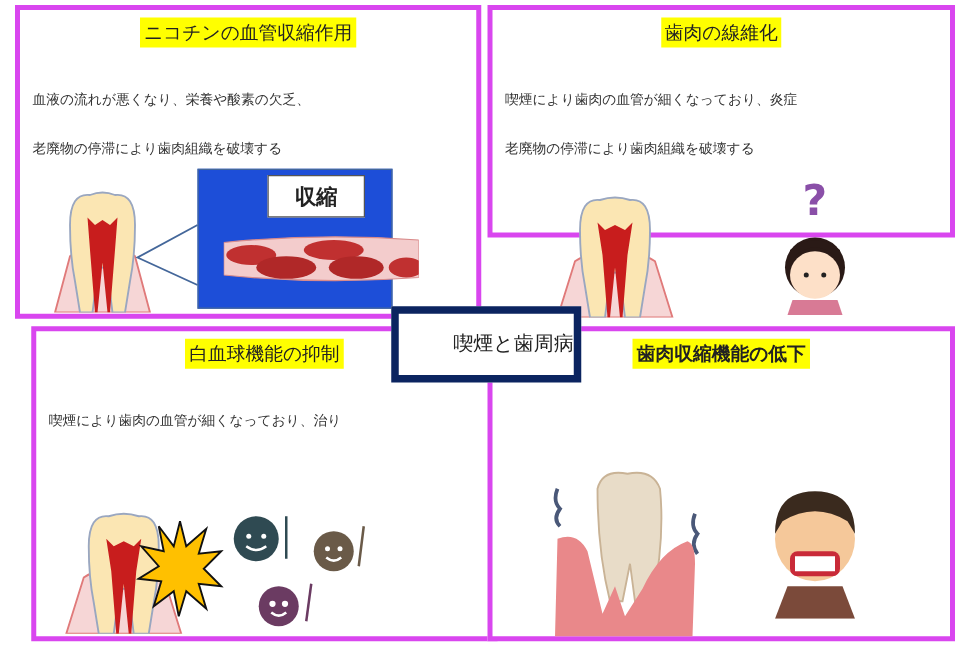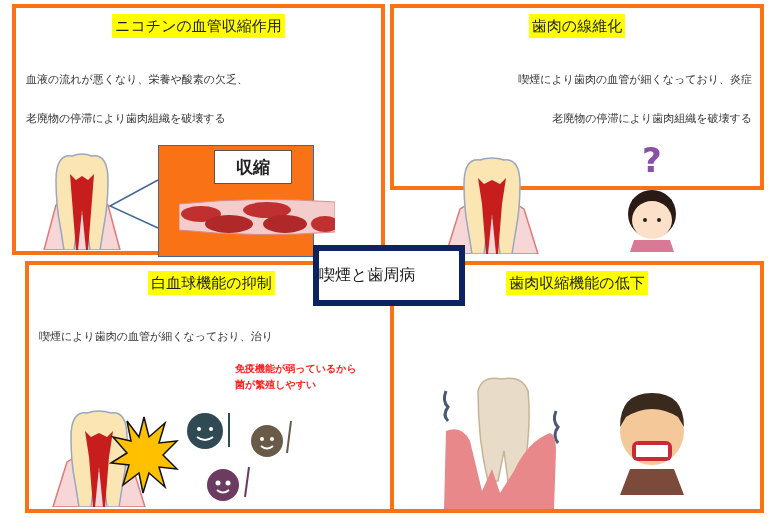--- a/index.html
+++ b/index.html
@@ -1,31 +1,31 @@
 <!DOCTYPE html>
 <html><head>
 <meta charset="utf-8">
 <style>
   * { box-sizing: border-box; margin: 0; padding: 0; }
   body { width: 768px; height: 518px; background: #ffffff; position: relative; overflow: hidden;
          font-family: "DejaVu Sans", sans-serif; color: #222; }
-  .panel { position: absolute; border: 4px solid #f97316; background: #fff; }
+  .panel { position: absolute; border: 4px solid #d946ef; background: #fff; }
   .p-tl { left: 12px; top: 4px; width: 373px; height: 251px; }
   .p-tr { left: 390px; top: 4px; width: 374px; height: 186px; }
   .p-bl { left: 25px; top: 261px; width: 373px; height: 252px; }
-  .p-br { left: 390px; top: 261px; width: 374px; height: 252px; }
+  .p-br { left: 390px; top: 261px; width: 374px; height: 252px; font-weight: bold; }
   .ptitle { position: absolute; top: 8px; left: 0; right: 0; text-align: center; }
   .ptitle span { background: #ffff00; font-size: 15px; padding: 3px 3px; color: #222; }
   .pbody { position: absolute; left: 10px; right: 8px; font-size: 11px; line-height: 39px; color: #333; }
   .center-box { position: absolute; left: 313px; top: 245px; width: 152px; height: 61px;
                 border: 6px solid #0b2460; background: #fff; display: flex; align-items: center;
-                justify-content: flex-start; font-size: 16px; color: #222; z-index: 5; }
+                justify-content: flex-end; font-size: 16px; color: #222; z-index: 5; }
   .note { position: absolute; left: 206px; top: 96px; color: #ff2020; font-size: 10px; font-weight: bold; line-height: 16px; }
   svg { position: absolute; }
-  .callout { position: absolute; left: 142px; top: 137px; width: 156px; height: 112px; border: 1.5px solid #44679a; background: #f97316; }
+  .callout { position: absolute; left: 142px; top: 127px; width: 156px; height: 112px; border: 1.5px solid #44679a; background: #1d4ed8; }
   .shrink-label { position: absolute; left: 55px; top: 4px; width: 78px; height: 34px; border: 1.5px solid #555;
                   background:#fff; font-size: 17px; display:flex; align-items:center; justify-content:center; font-weight: bold; color:#222;}
 </style>
 </head>
 <body>
 
 <svg width="768" height="518" style="left:0;top:0;z-index:1;">
   <line x1="385" y1="255" x2="385" y2="261" stroke="#f39a4f" stroke-width="3"></line>
   <line x1="392" y1="255" x2="392" y2="261" stroke="#f39a4f" stroke-width="3"></line>
 </svg>
@@ -53,21 +53,21 @@
       <ellipse cx="146" cy="30" rx="14" ry="8" fill="#c03030"></ellipse>
     </svg>
   </div>
   <svg width="60" height="60" style="left:92px;top:168px;">
     <polyline points="50,4 2,30 50,52" fill="none" stroke="#44679a" stroke-width="1.5"></polyline>
   </svg>
 </div>
 
 <div class="panel p-tr">
   <div class="ptitle"><span>歯肉の線維化</span></div>
-  <div class="pbody" style="top:52px;text-align:right;">
+  <div class="pbody" style="top:52px;">
     <div>喫煙により歯肉の血管が細くなっており、炎症</div>
     <div>老廃物の停滞により歯肉組織を破壊する</div>
   </div>
   <svg width="96" height="100" style="left:50px;top:146px;">
     <path d="M2,100 L16,55 Q26,48 36,50 L60,50 Q70,48 80,55 L94,100 Z" fill="#f6d6d6" stroke="#e07a7a" stroke-width="1.5"></path>
     <path d="M20,30 Q20,4 36,6 Q48,2 60,6 Q76,4 76,30 Q76,55 72,75 L68,100 L56,100 L52,68 Q48,60 44,68 L40,100 L28,100 L24,75 Q20,55 20,30Z" fill="#fbe6b3" stroke="#9aa7c0" stroke-width="1.5"></path>
     <path d="M34,24 L40,30 L48,26 L56,30 L62,24 L58,50 L54,100 L52,100 L48,60 L44,100 L42,100 L38,50 Z" fill="#c81d1d"></path>
   </svg>
   <svg width="80" height="110" style="left:218px;top:134px;">
     <text x="30" y="30" font-size="34" font-weight="bold" fill="#8a4fa8" font-family="DejaVu Sans, sans-serif">?</text>
@@ -77,24 +77,20 @@
     <circle cx="33" cy="78" r="2" fill="#222"></circle>
       <circle cx="47" cy="78" r="2" fill="#222"></circle>
     <path d="M22,98 L58,98 L62,110 L18,110Z" fill="#d87a95"></path>
   </svg>
 </div>
 
 <div class="panel p-bl">
   <div class="ptitle"><span>白血球機能の抑制</span></div>
   <div class="pbody" style="top:52px;">
     <div>喫煙により歯肉の血管が細くなっており、治り</div>
-  </div>
-  <div class="note">
-    <div>免疫機能が弱っているから</div>
-    <div>菌が繁殖しやすい</div>
   </div>
   <svg width="96" height="100" style="left:22px;top:142px;">
     <path d="M2,100 L16,55 Q26,48 36,50 L60,50 Q70,48 80,55 L94,100 Z" fill="#f6d6d6" stroke="#e07a7a" stroke-width="1.5"></path>
     <path d="M20,30 Q20,4 36,6 Q48,2 60,6 Q76,4 76,30 Q76,55 72,75 L68,100 L56,100 L52,68 Q48,60 44,68 L40,100 L28,100 L24,75 Q20,55 20,30Z" fill="#fbe6b3" stroke="#9aa7c0" stroke-width="1.5"></path>
     <path d="M34,24 L40,30 L48,26 L56,30 L62,24 L58,50 L54,100 L52,100 L48,60 L44,100 L42,100 L38,50 Z" fill="#c81d1d"></path>
   </svg>
   <svg width="70" height="80" style="left:80px;top:150px;">
     <polygon points="35,2 40,22 56,8 50,28 68,26 54,40 68,54 50,52 56,72 40,58 34,78 30,58 14,70 20,50 2,48 18,38 4,22 22,26 18,6 30,22" fill="#ffc000" stroke="#111" stroke-width="1.5"></polygon>
   </svg>
   <svg width="140" height="110" style="left:146px;top:132px;">

